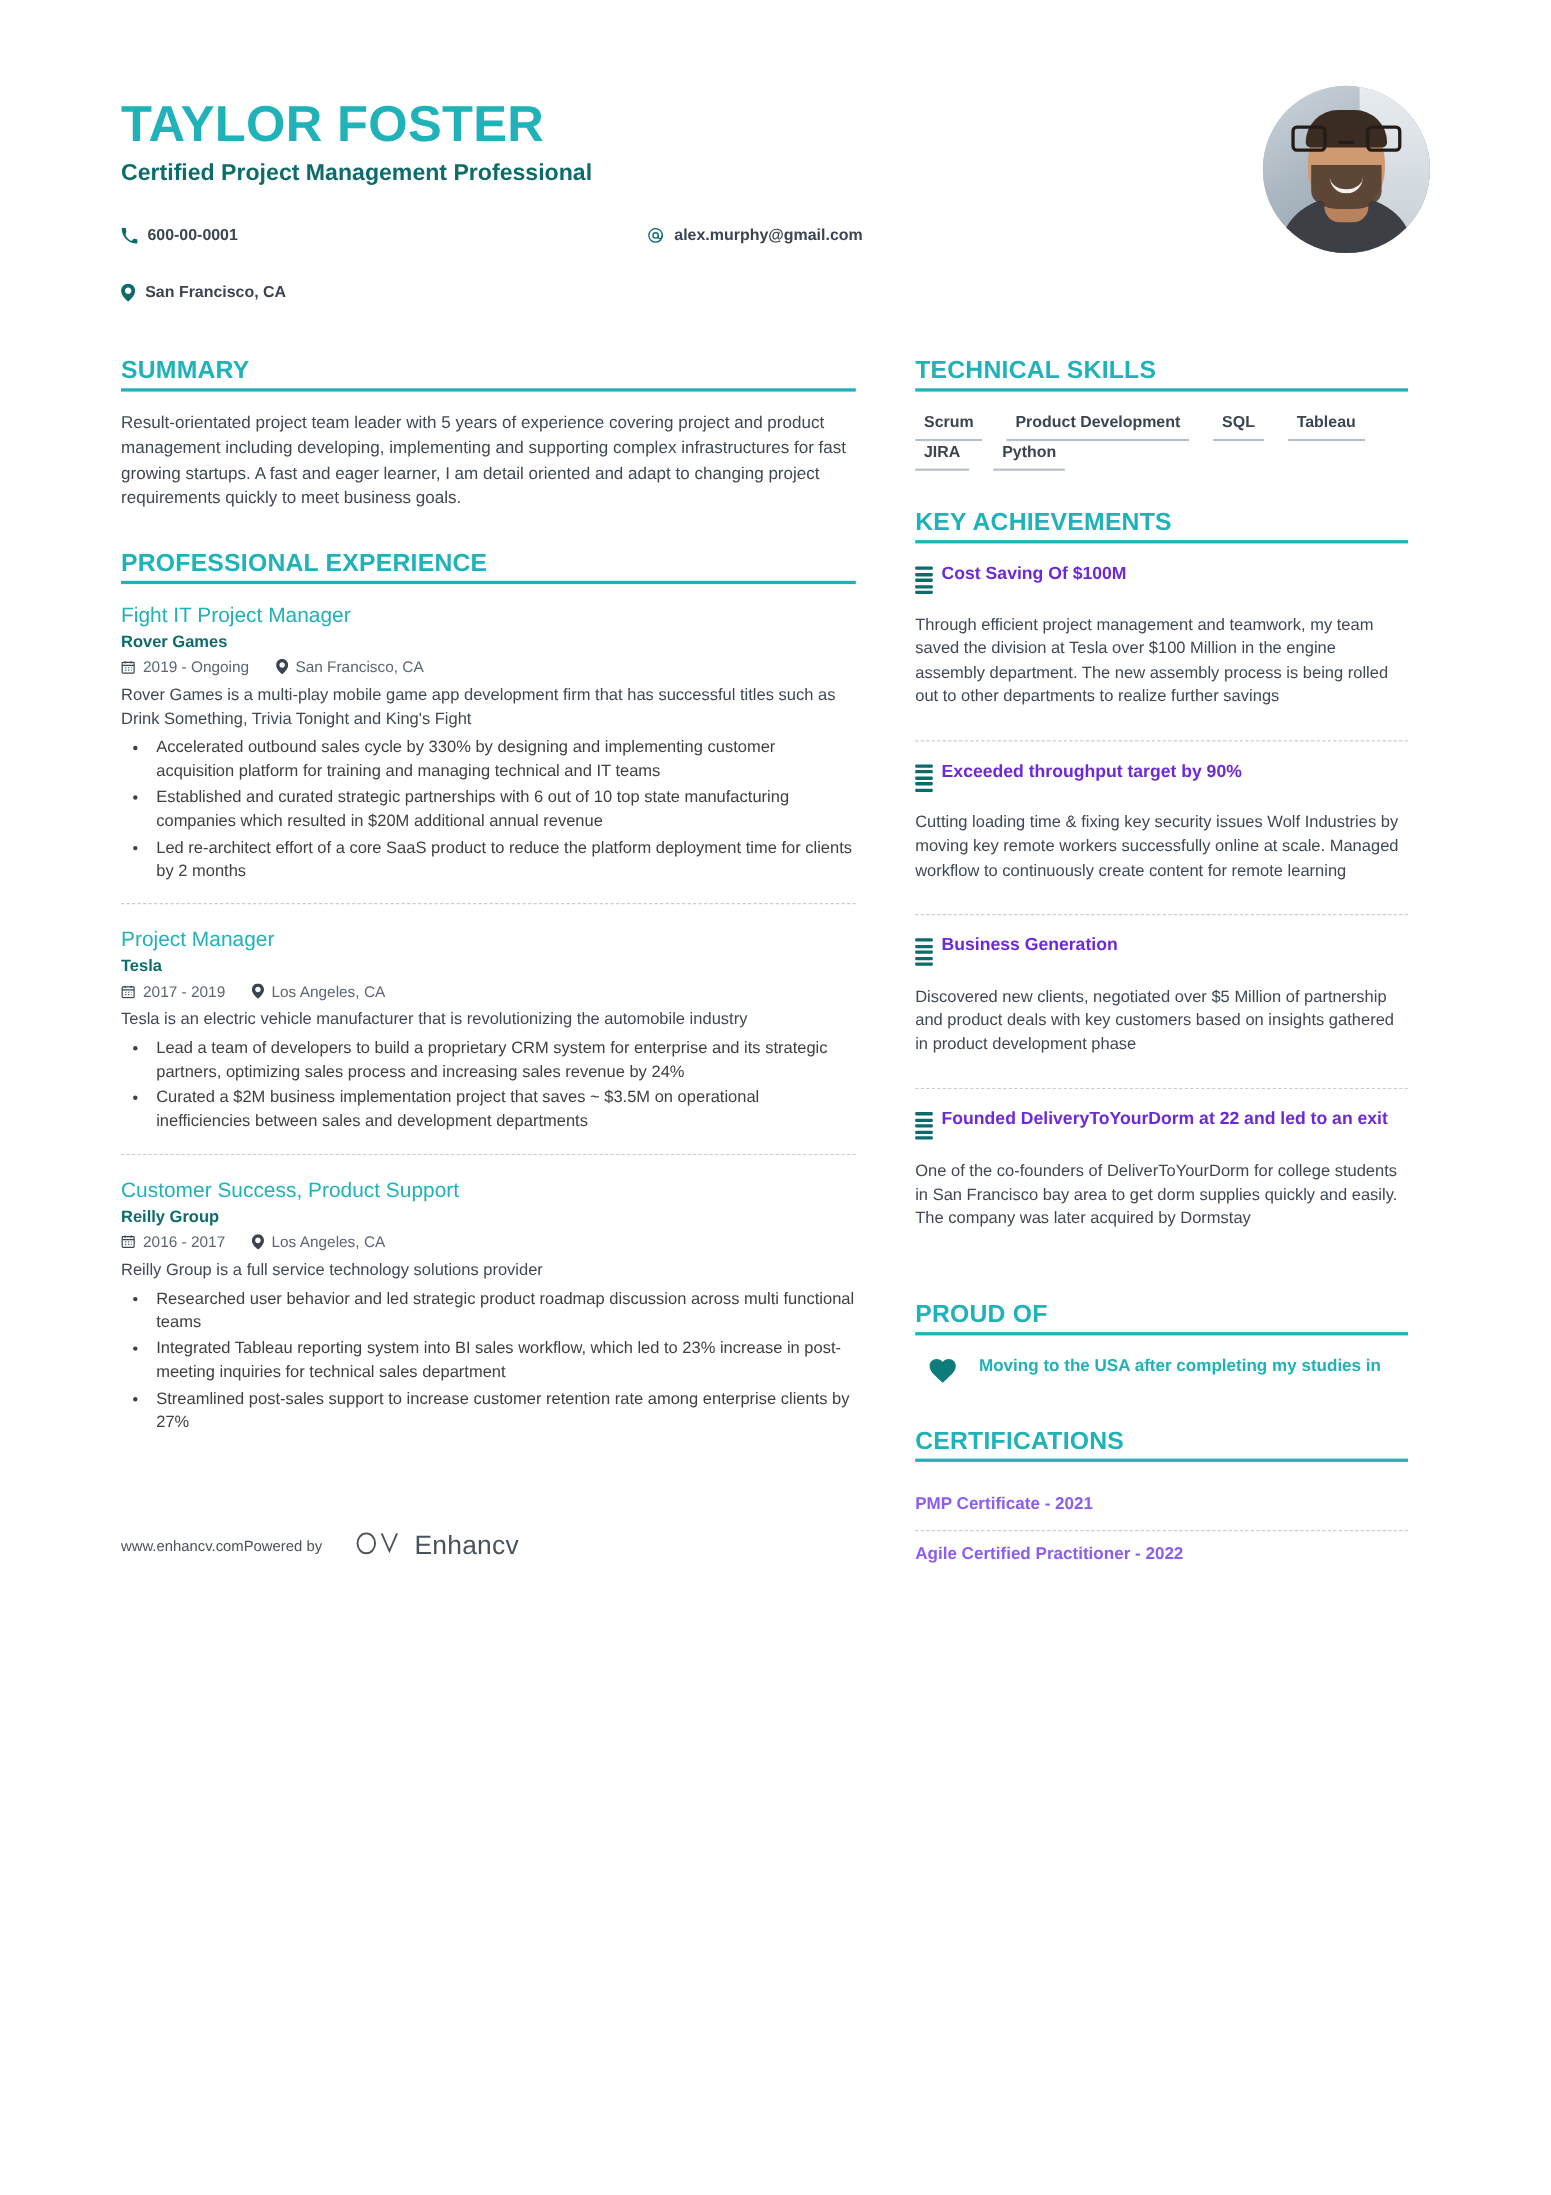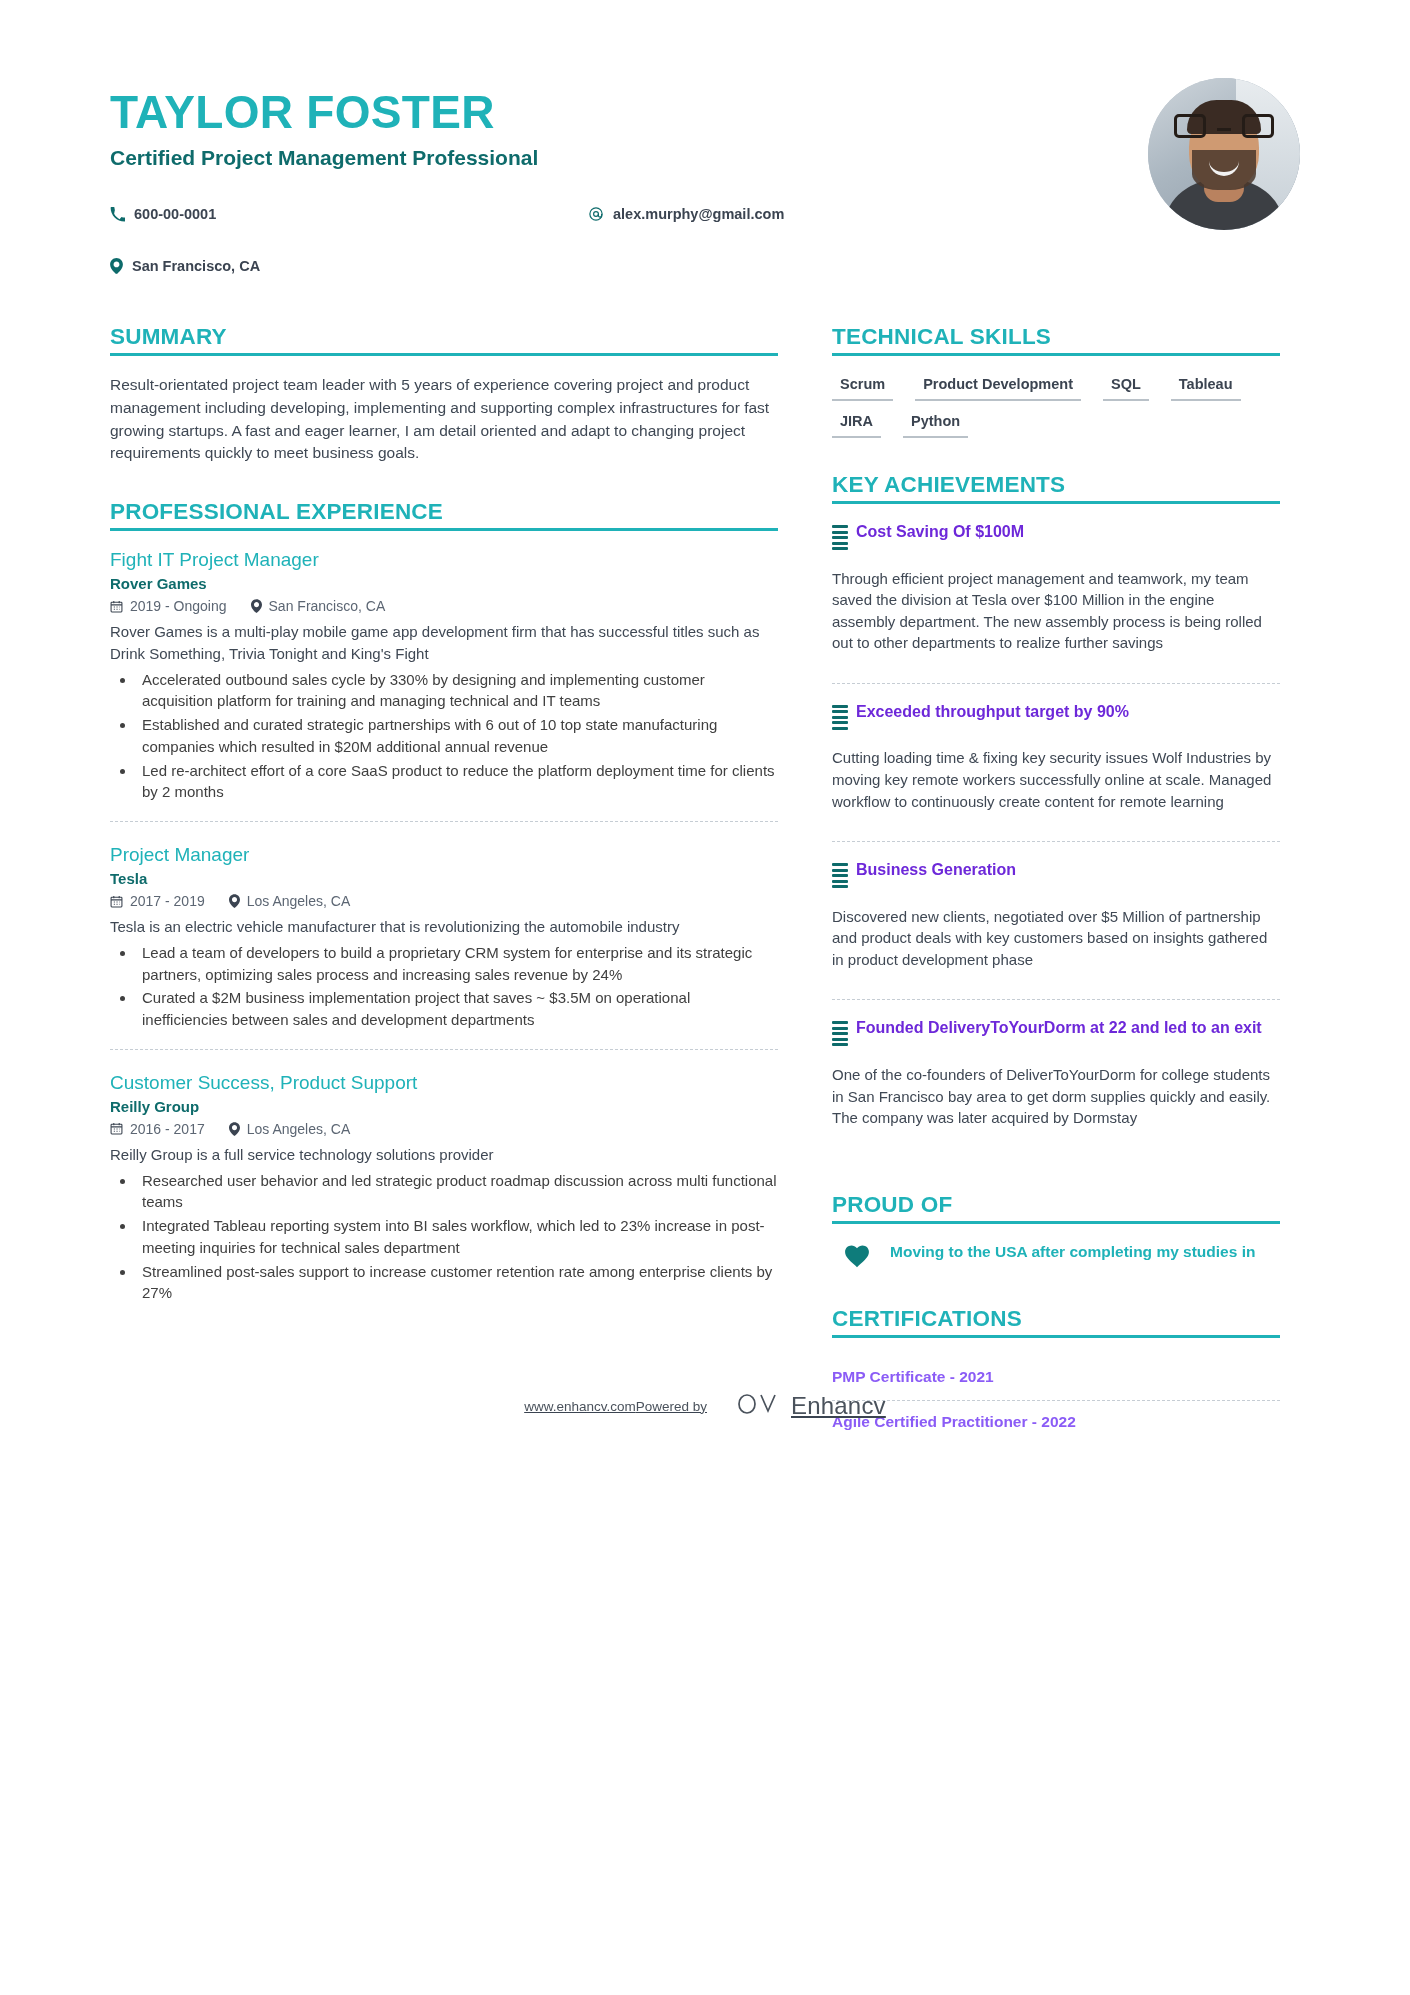--- a/index.html
+++ b/index.html
@@ -61,21 +61,21 @@
   .job-role { font-size:19px; color:#1fb2b8; font-weight:400; margin:0 0 4px 0; }
   .job-company { font-size:15px; font-weight:700; color:#0e6b6b; margin:0 0 6px 0; }
   .job-meta { display:flex; align-items:center; gap:24px; font-size:14px; color:#5c6673; margin-bottom:7px; }
   .job-meta .m { display:flex; align-items:center; gap:7px; }
   .job-meta .ic { color:#3b4451; display:inline-flex; }
   .job-desc { font-size:15px; line-height:1.45; color:#3f4854; margin:0 0 4px 0; }
   ul.bullets { margin:2px 0 0 0; padding-left:26px; }
   ul.bullets li { font-size:15px; line-height:1.45; color:#404040; margin-bottom:2px; padding-left:6px; }
 
   
-  .skills { display:flex; flex-wrap:wrap; gap:10px 22px; margin-top:8px; }
+  .skills { display:flex; flex-wrap:wrap; gap:0 22px; margin-top:8px; }
   .skill {
     font-size:14.5px; font-weight:700; color:#3b4451;
     border-bottom:2px solid #b9c1c8; padding:2px 8px 7px 8px;
   }
 
   
   .ach { padding-bottom:14px; }
   .ach + .ach { border-top:1px dashed #c6cdd4; padding-top:18px; }
   .ach-head { display:flex; align-items:flex-start; gap:8px; margin-bottom:4px; }
   .ach-title { font-size:16px; font-weight:700; color:#6d28d9; line-height:1.25; }
@@ -86,21 +86,21 @@
   
   .proud { display:flex; align-items:flex-start; gap:20px; margin-top:12px; padding-left:12px; }
   .proud .heart { flex:none; color:#0e7c7b; margin-top:2px; }
   .proud-text { font-size:15.5px; font-weight:700; color:#1fb2b8; line-height:1.3; }
 
   
   .cert { font-size:15.5px; font-weight:700; color:#8b5cf6; padding:12px 0 14px 0; }
   .cert + .cert { border-top:1px dashed #c6cdd4; }
 
   
-  .footer { position:absolute; left:110px; right:110px; bottom:62px; display:flex; align-items:center; justify-content:center;text-decoration:underline; }
+  .footer { position:absolute; left:110px; right:110px; bottom:62px; display:flex; align-items:center; justify-content:flex-start; }
   .footer-url { font-size:13.5px; color:#4a525c; }
   .powered { display:flex; align-items:center; gap:30px; }
   .powered-label { font-size:13.5px; color:#4a525c; }
   .brand { display:flex; align-items:center; gap:10px; }
   .brand-name { font-size:24px; color:#4a525c; letter-spacing:.2px; }
 </style>
 </head>
 <body>
 
 <div class="page">

